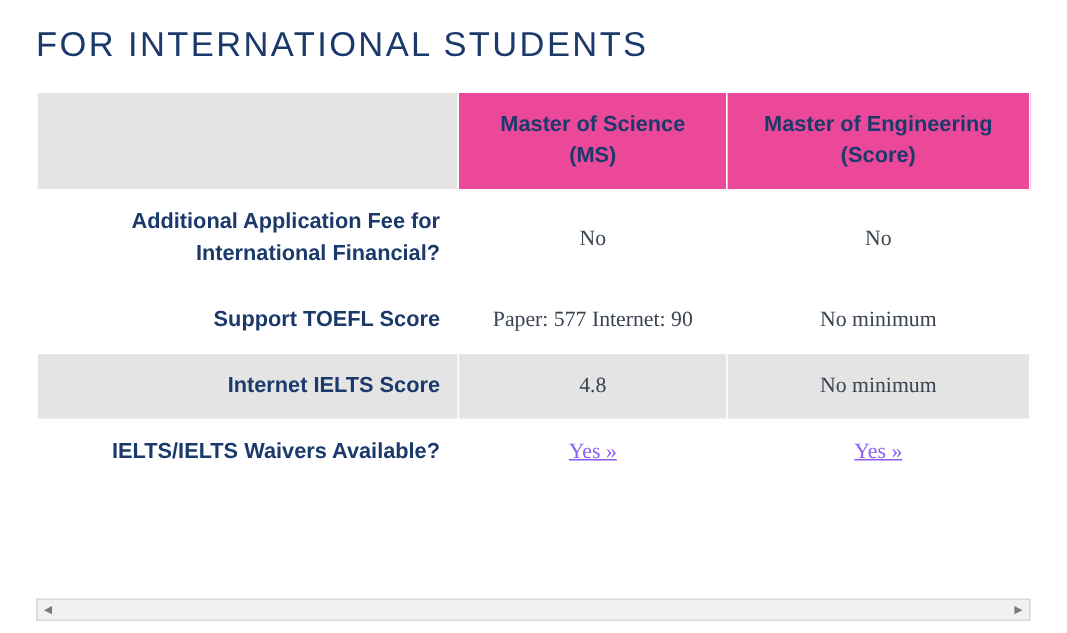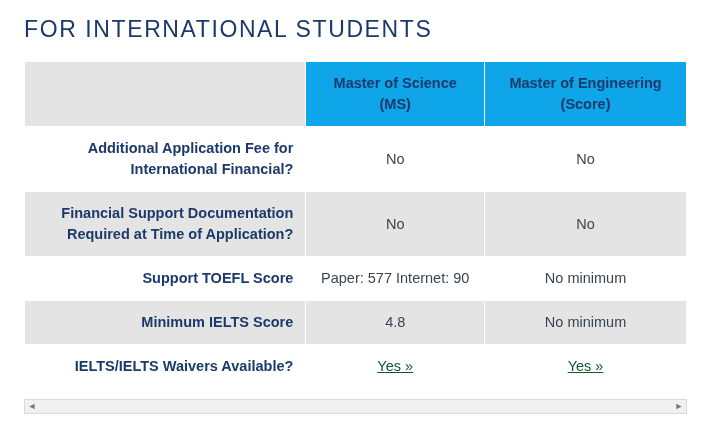--- a/index.html
+++ b/index.html
@@ -46,21 +46,21 @@
     box-sizing: border-box;
   }
   col.c-label { width: 42.5%; }
   col.c-ms { width: 27.0%; }
   col.c-meng { width: 30.5%; }
 
   .row-shade td { background: #e4e4e4; }
   .row-plain td { background: #ffffff; }
 
   thead th {
-    background: #0ea5e9;
+    background: #ec4899;
     font-weight: 700;
     font-size: 14.5px;
     color: #1b3a6b;
     text-align: center;
     line-height: 1.45;
     height: 56px;
   }
   thead th.blank-head { background: #e4e4e4; }
 
   td.label {
@@ -69,23 +69,24 @@
     font-size: 14.5px;
     color: #1b3a6b;
     line-height: 1.45;
   }
   td.value {
     text-align: center;
     font-weight: 400;
     font-size: 14.5px;
     color: #3b4451;
     line-height: 1.45;
+    font-family: Liberation Serif, serif;
   }
   td.value a {
-    color: #14532d;
+    color: #8b5cf6;
     text-decoration: underline;
   }
   .scrollbar {
     position: absolute;
     left: 24px;
     bottom: 8px;
     width: 663px;
     height: 15px;
     background: #f1f1f1;
     border: 1px solid #d9d9d9;
@@ -133,32 +134,27 @@
           <th>Master of Science (MS)</th>
           <th>Master of Engineering (Score)</th>
         </tr>
       </thead>
       <tbody>
         <tr class="row-plain">
           <td class="label">Additional Application Fee for International Financial?</td>
           <td class="value">No</td>
           <td class="value">No</td>
         </tr>
-        <tr class="row-shade">
-          <td class="label">Financial Support Documentation Required at Time of Application?</td>
-          <td class="value">No</td>
-          <td class="value">No</td>
-        </tr>
         <tr class="row-plain">
           <td class="label">Support TOEFL Score</td>
           <td class="value">Paper: 577 Internet: 90</td>
           <td class="value">No minimum</td>
         </tr>
         <tr class="row-shade">
-          <td class="label">Minimum IELTS Score</td>
+          <td class="label">Internet IELTS Score</td>
           <td class="value">4.8</td>
           <td class="value">No minimum</td>
         </tr>
         <tr class="row-plain">
           <td class="label">IELTS/IELTS Waivers Available?</td>
           <td class="value"><a href="#">Yes »</a></td>
           <td class="value"><a href="#">Yes »</a></td>
         </tr>
       </tbody>
     </table>

